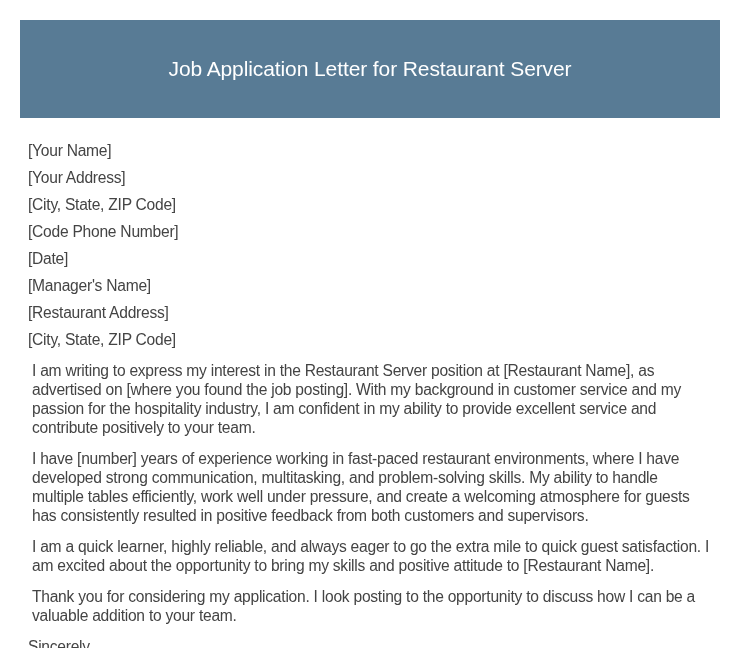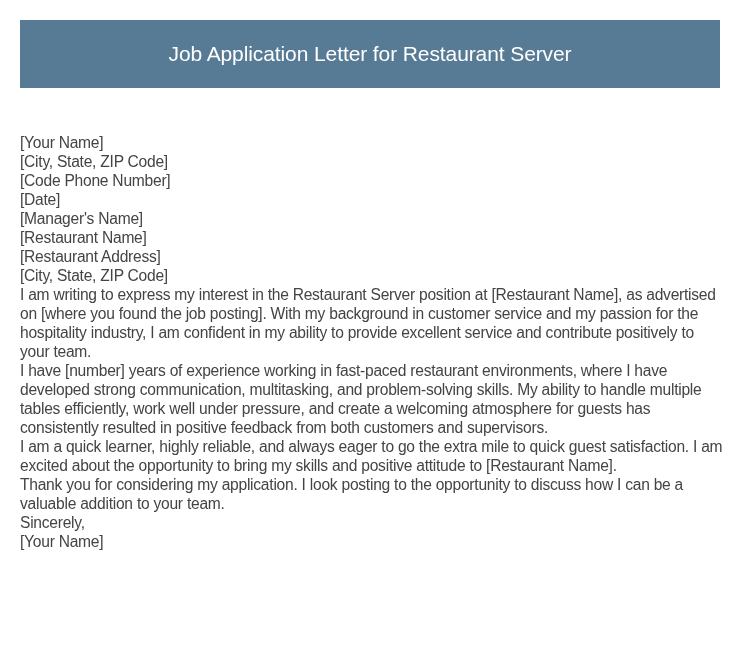--- a/index.html
+++ b/index.html
@@ -12,21 +12,21 @@
       height: 648px;
       position: relative;
       overflow: hidden;
       font-family: "Liberation Sans", "DejaVu Sans", sans-serif;
     }
     .header {
       position: absolute;
       left: 20px;
       top: 20px;
       width: 700px;
-      height: 68px;
+      height: 98px;
       background: #587b95;
       display: flex;
       align-items: center;
       justify-content: center;
     }
     .header-title {
       color: #ffffff;
       font-size: 21px;
       font-weight: normal;
       margin: 0;
@@ -37,43 +37,43 @@
       left: 20px;
       top: 133px;
       width: 704px;
       color: #444444;
       font-size: 15.6px;
       line-height: 19px;
       letter-spacing: -0.25px;
     }
     .line {
       display: block;
-      margin: 0;
+      margin: 8px;
     }
     .para {
-      margin: 0;
+      margin: 12px;
     }
   </style>
 </head>
 <body>
 
 <div class="header">
   <h1 class="header-title">Job Application Letter for Restaurant Server</h1>
 </div>
 
 <div class="letter">
   <div>
     <span class="line">[Your Name]</span>
+    <span class="line">[Your Address]</span>
     <span class="line">[City, State, ZIP Code]</span>
     <span class="line">[Code Phone Number]</span>
   </div>
   <span class="line">[Date]</span>
   <div>
     <span class="line">[Manager's Name]</span>
-    <span class="line">[Restaurant Name]</span>
     <span class="line">[Restaurant Address]</span>
     <span class="line">[City, State, ZIP Code]</span>
   </div>
   <p class="para">I am writing to express my interest in the Restaurant Server position at [Restaurant Name], as advertised on [where you found the job posting]. With my background in customer service and my passion for the hospitality industry, I am confident in my ability to provide excellent service and contribute positively to your team.</p>
   <p class="para">I have [number] years of experience working in fast-paced restaurant environments, where I have developed strong communication, multitasking, and problem-solving skills. My ability to handle multiple tables efficiently, work well under pressure, and create a welcoming atmosphere for guests has consistently resulted in positive feedback from both customers and supervisors.</p>
   <p class="para">I am a quick learner, highly reliable, and always eager to go the extra mile to quick guest satisfaction. I am excited about the opportunity to bring my skills and positive attitude to [Restaurant Name].</p>
   <p class="para">Thank you for considering my application. I look posting to the opportunity to discuss how I can be a valuable addition to your team.</p>
   <span class="line">Sincerely,</span>
   <span class="line">[Your Name]</span>
 </div>

